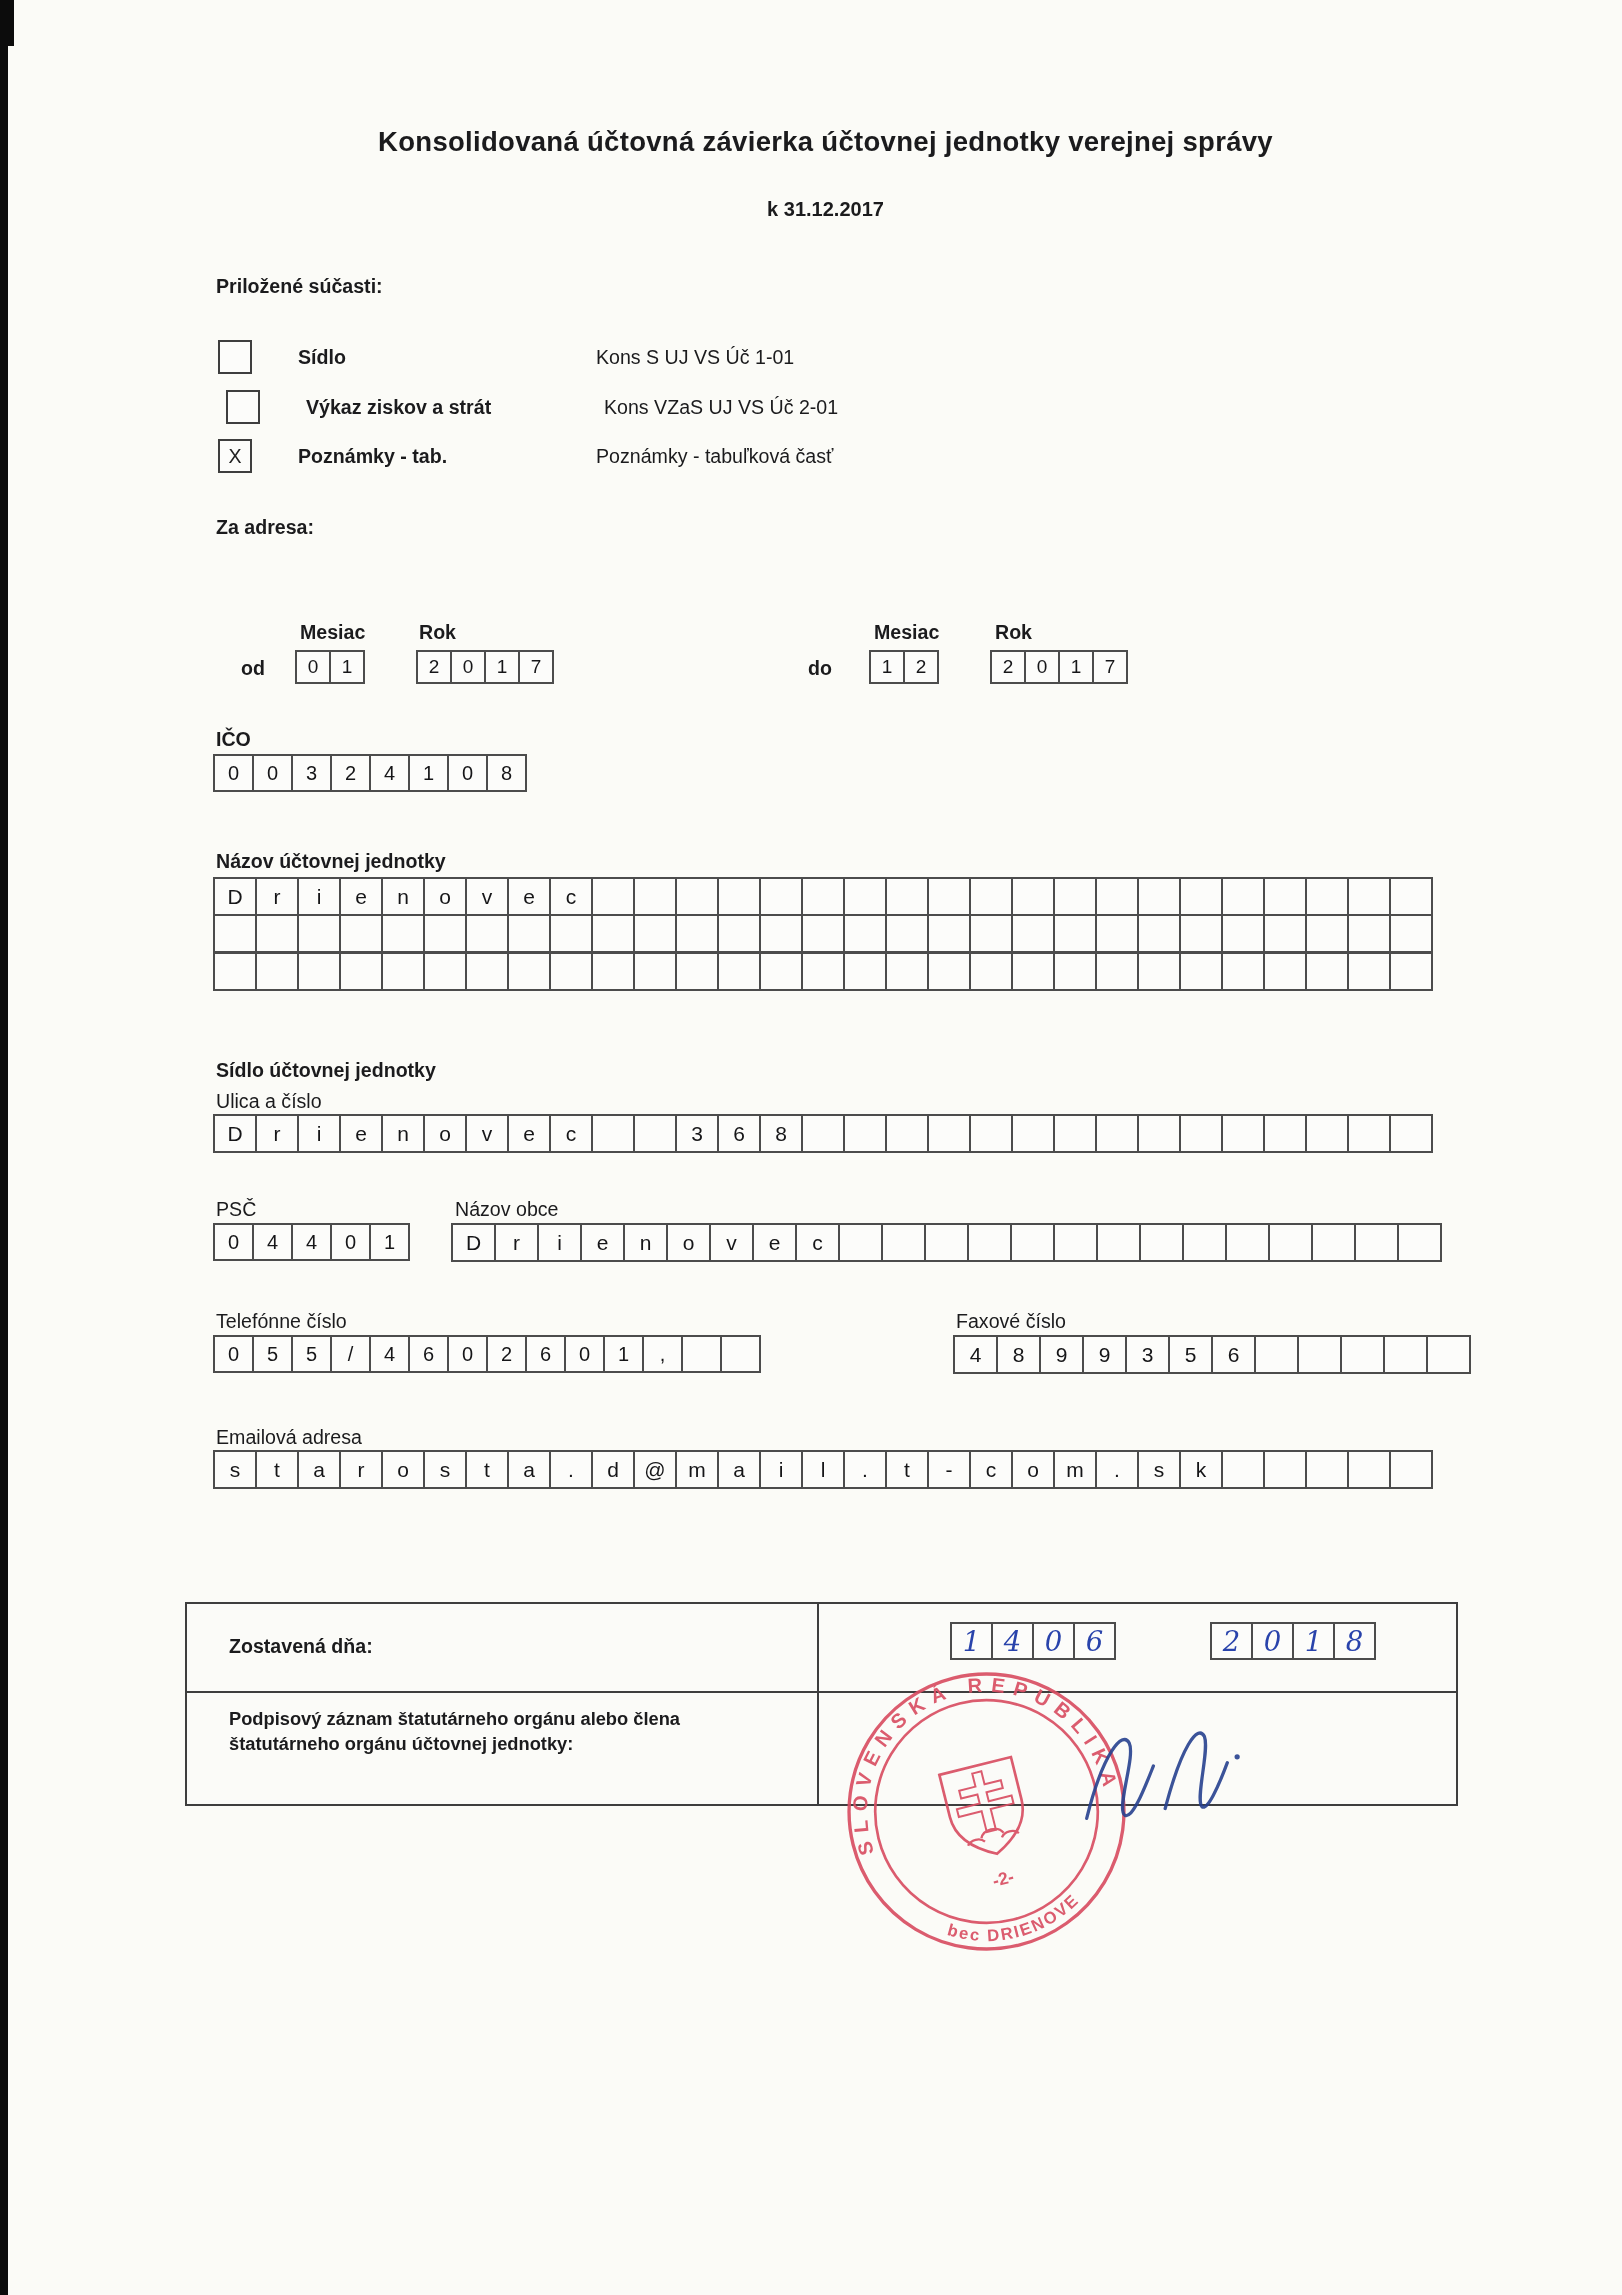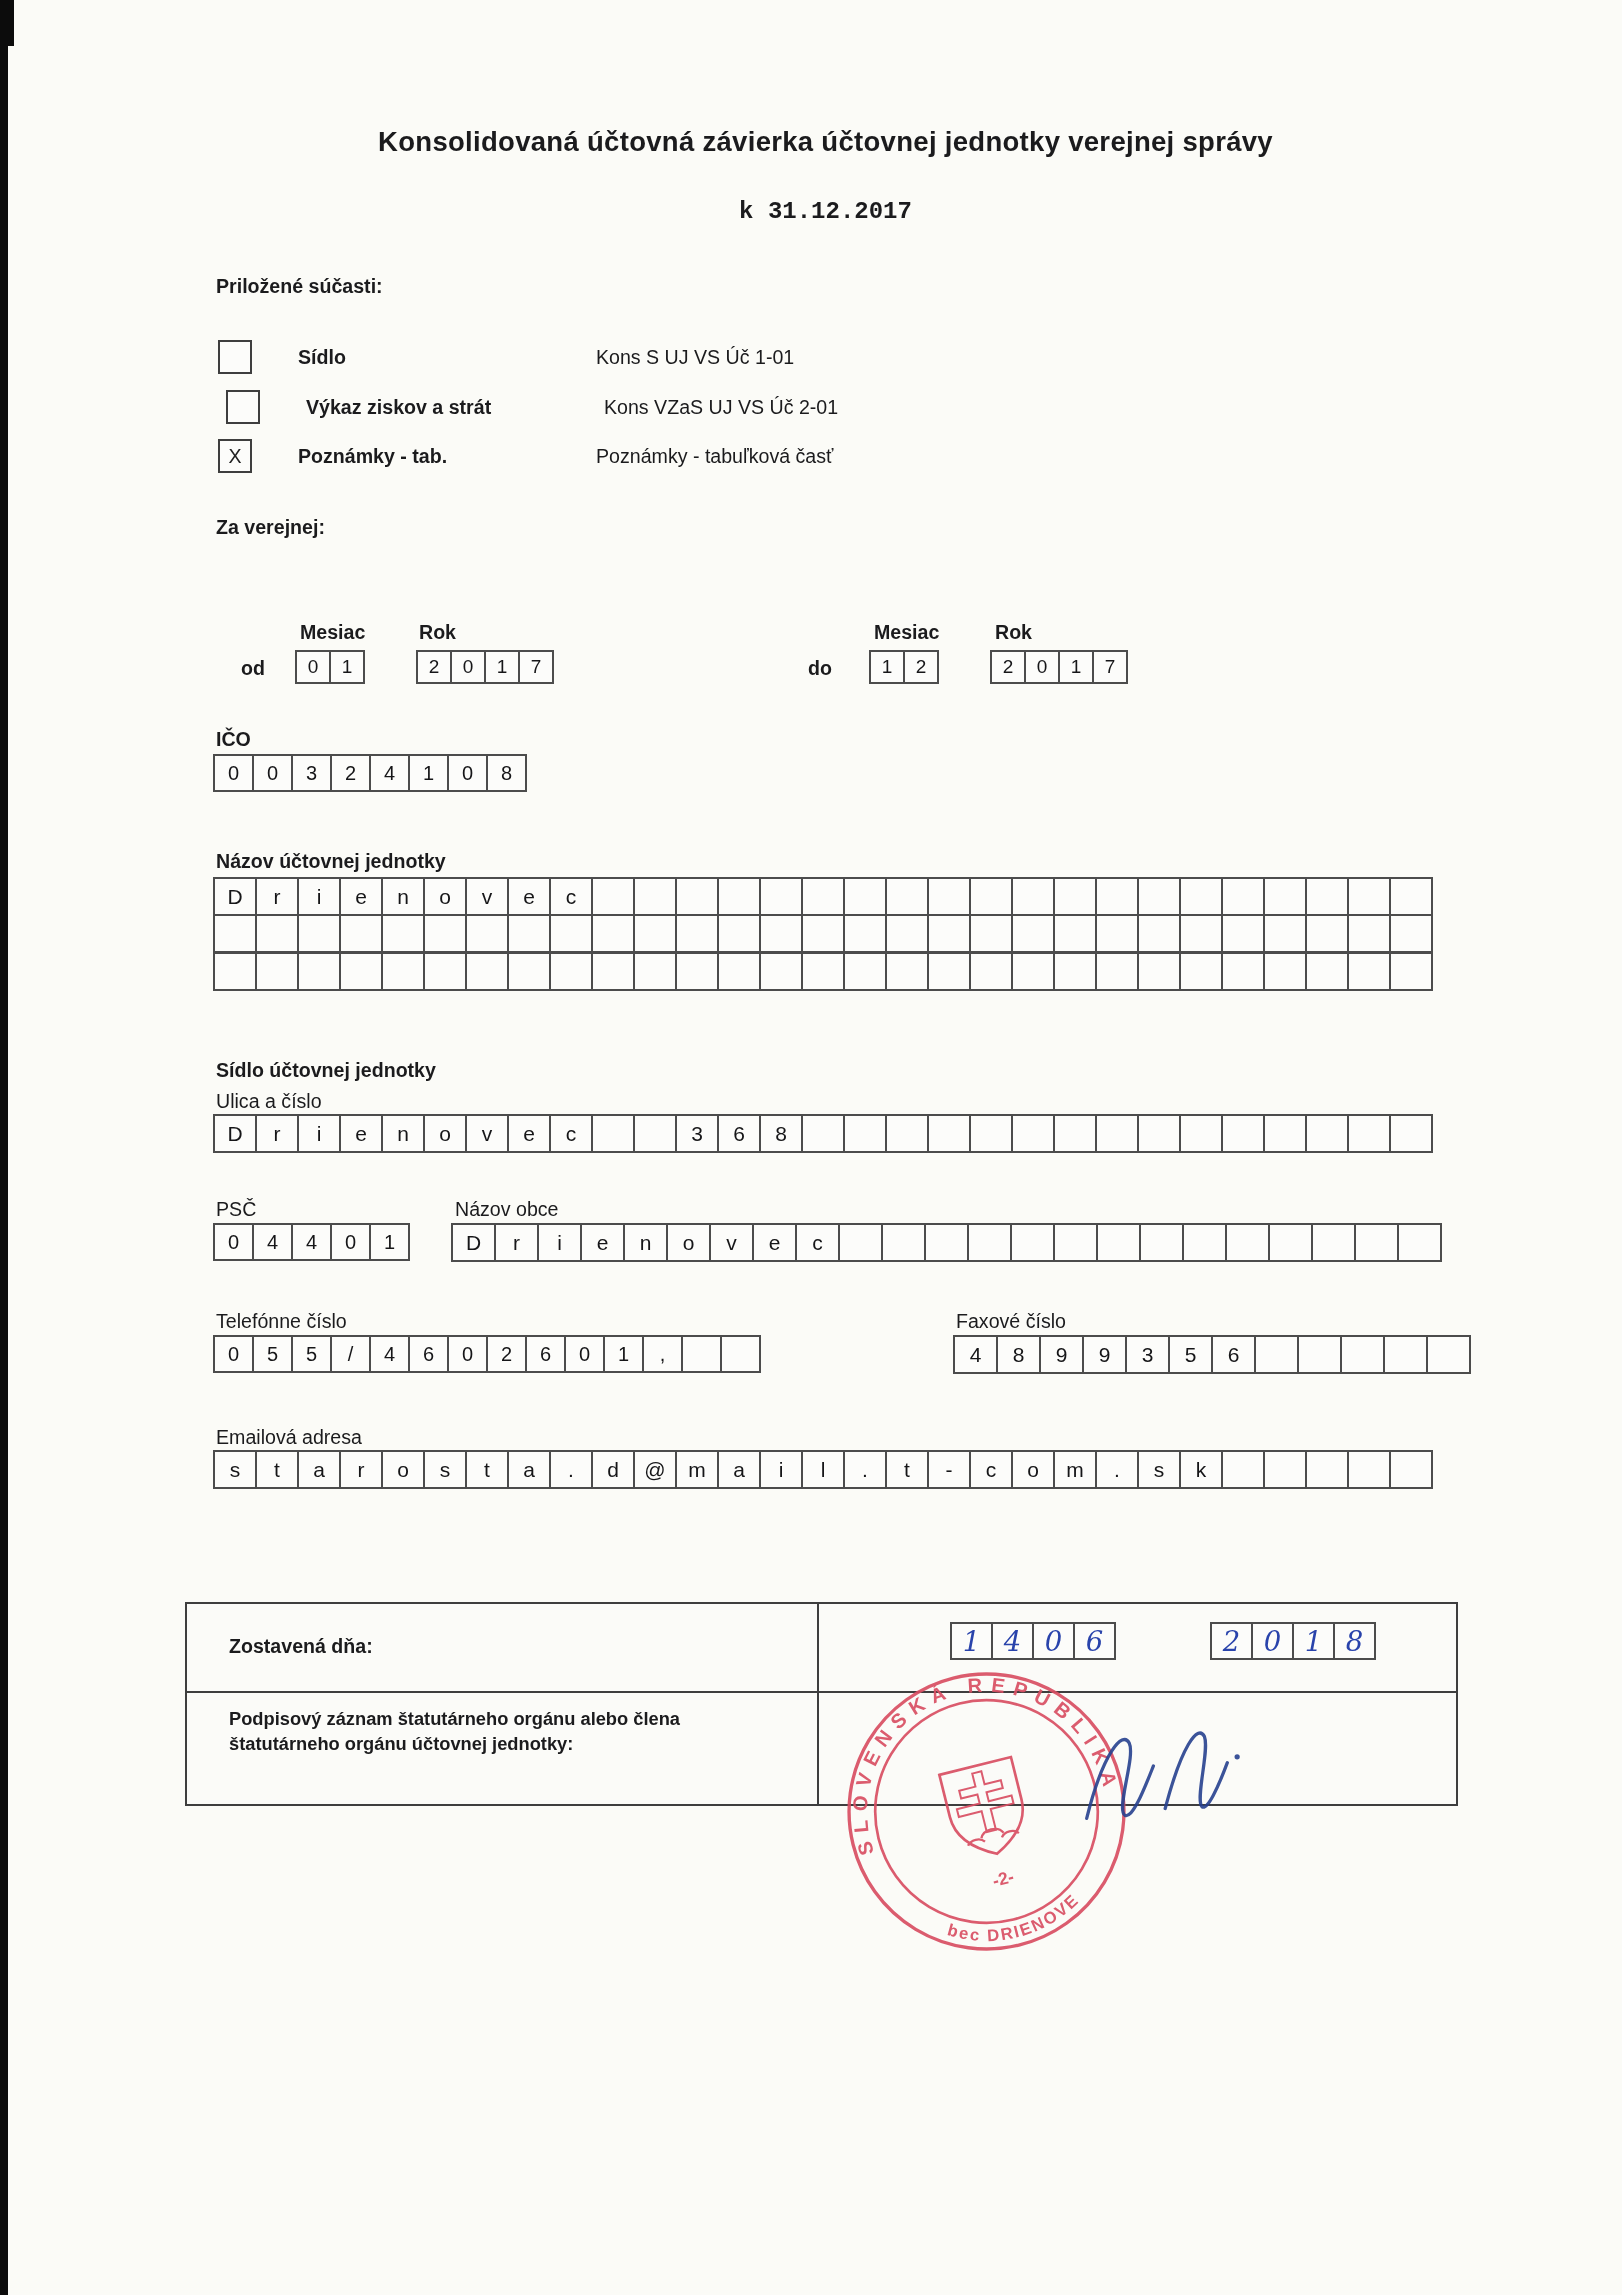--- a/index.html
+++ b/index.html
@@ -9,21 +9,21 @@
     background: #fbfbf7;
     font-family: "Liberation Sans", sans-serif;
     color: #1b1b1d;
     overflow: hidden;
   }
   .abs { position: absolute; padding-left: 28px; }
   .center { left: 0; width: 100%; text-align: center; }
   .lbl { font-size: 19.6px; }
   .lbl-b { font-size: 19.6px; font-weight: bold; }
   .title { font-size: 27.5px; font-weight: bold; letter-spacing: 0.3px; }
-  .subtitle { font-size: 24px; font-weight: bold; font-family: Liberation Mono, monospace; }
+  .subtitle { font-size: 20px; font-weight: bold; }
 
   
   .grid { display: flex; }
   .cell {
     flex: 0 0 auto;
     width: 44px; height: 39px;
     border: 2px solid #4c4c4c;
     display: flex; align-items: center; justify-content: center;
     font-size: 21px; color: #161618;
     background: rgba(255,255,255,0.35);
@@ -98,21 +98,21 @@
   <span class="checkbox"></span>
   <span class="attach-label">Výkaz ziskov a strát</span>
   <span class="attach-code">Kons VZaS UJ VS Úč 2-01</span>
 </div>
 <div class="abs attach-row" style="left:190px; top:439px">
   <span class="checkbox">X</span>
   <span class="attach-label">Poznámky - tab.</span>
   <span class="attach-code">Poznámky - tabuľková časť</span>
 </div>
 
-<div class="abs lbl-b" style="left:188px; top:516px">Za verejnej:</div>
+<div class="abs lbl-b" style="left:188px; top:516px">Za adresa:</div>
 
 <div class="abs lbl-b" style="left:272px; top:621px">Mesiac</div>
 <div class="abs lbl-b" style="left:391px; top:621px">Rok</div>
 <div class="abs lbl-b" style="left:213px; top:657px">od</div>
 <div class="abs grid" style="left:267px; top:650px">
     <span class="cell c55">0</span>
     <span class="cell c55">1</span>
   </div>
 <div class="abs grid" style="left:388px; top:650px">
     <span class="cell c55">2</span>

